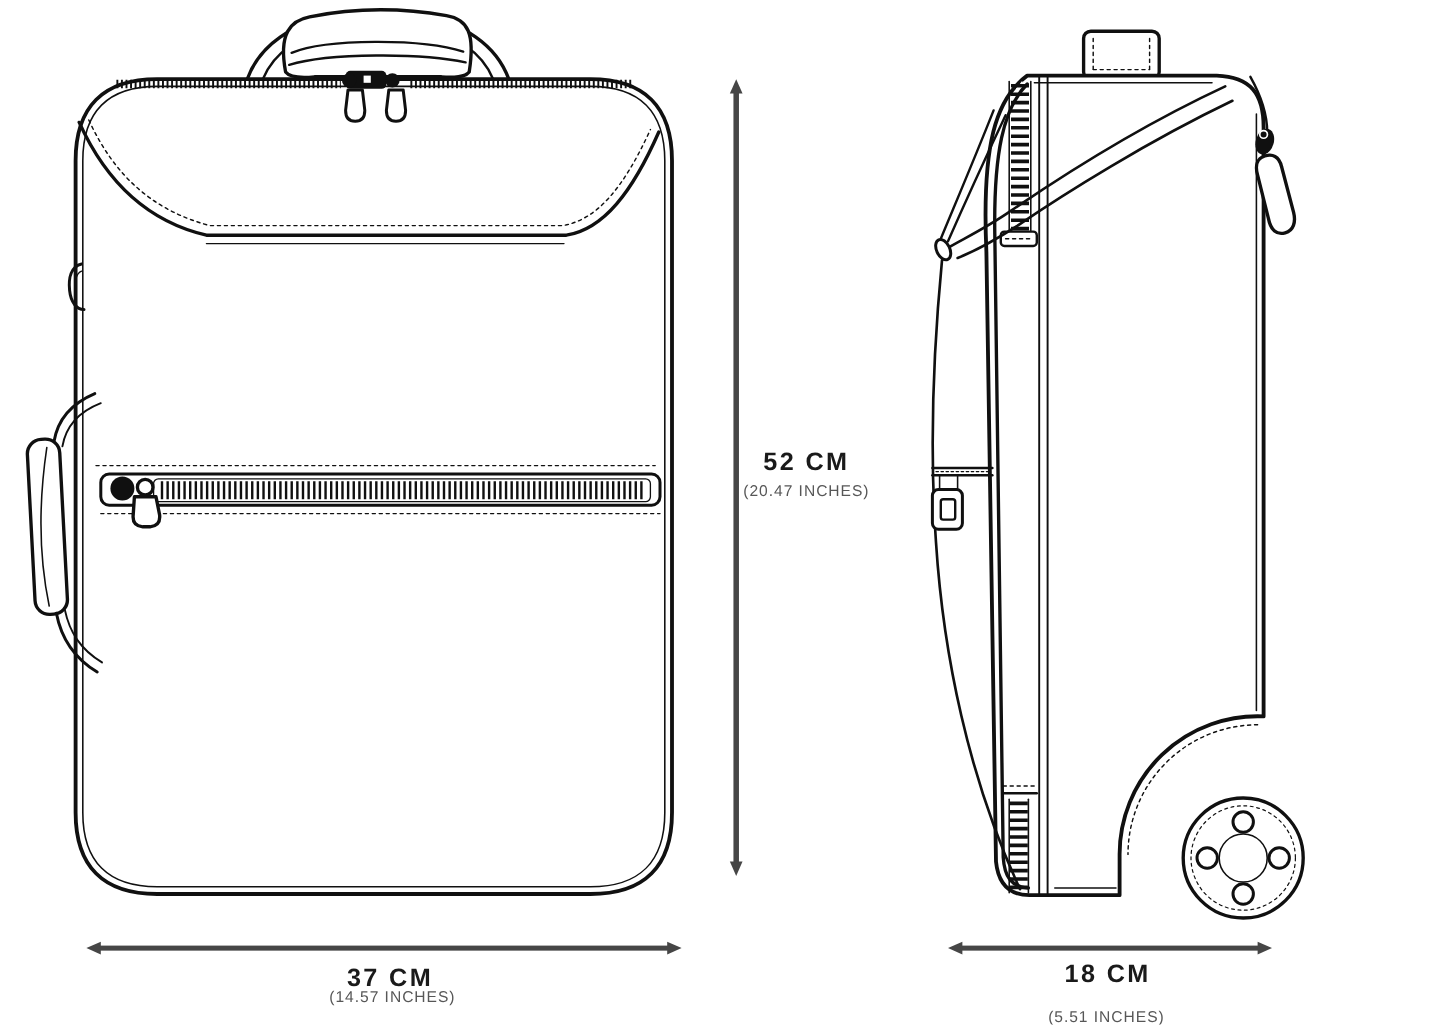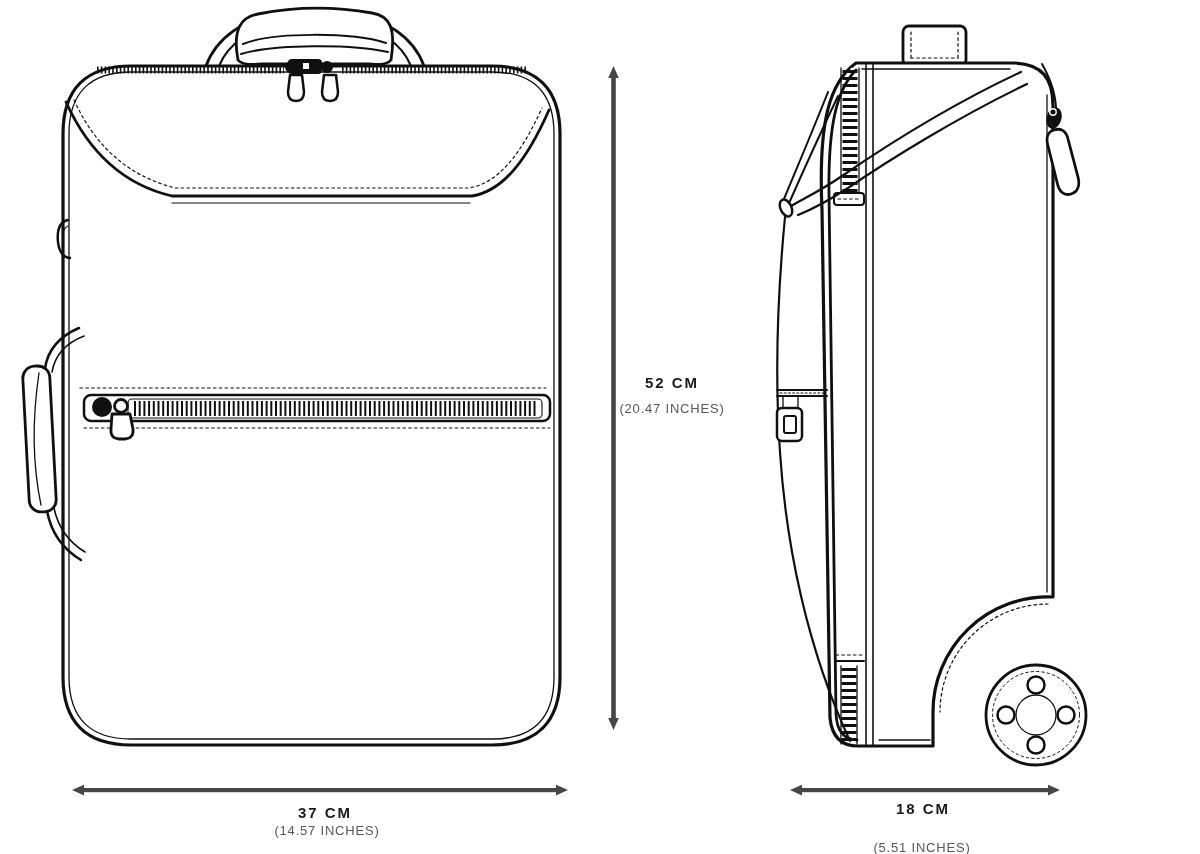--- a/index.html
+++ b/index.html
@@ -15,21 +15,21 @@
   .s32{stroke-width:3.2;} .s28{stroke-width:2.8;} .s25{stroke-width:2.5;}
   .s22{stroke-width:2.2;} .s2{stroke-width:2;} .s16{stroke-width:1.6;}
   .s13{stroke-width:1.3;} .s11{stroke-width:1.1;}
   .stitch{stroke-dasharray:2.6 3.2;stroke-width:1.2;}
   .teeth{stroke-width:15;stroke-dasharray:2 2.7;stroke-linecap:butt;}
   .teeth-sm{stroke-width:7;stroke-dasharray:1.6 2.2;stroke-linecap:butt;}
   .ladder{stroke-width:15;stroke-dasharray:3 4;stroke-linecap:butt;}
   .dimfill{fill:#464646;}
   
   .dim-label{position:absolute;text-align:center;white-space:nowrap;}
-  .dim-primary{font-size:15px;font-weight:bold;letter-spacing:2px;color:#1a1a1a;}
+  .dim-primary{font-size:21px;font-weight:bold;letter-spacing:2px;color:#1a1a1a;}
   .dim-secondary{font-size:13px;font-weight:normal;letter-spacing:0.8px;color:#575757;}
 </style>
 </head>
 <body>
 
 <div class="canvas">
 
   <svg class="art" width="1200" height="854" viewBox="0 0 1200 854">
 
     <g>

